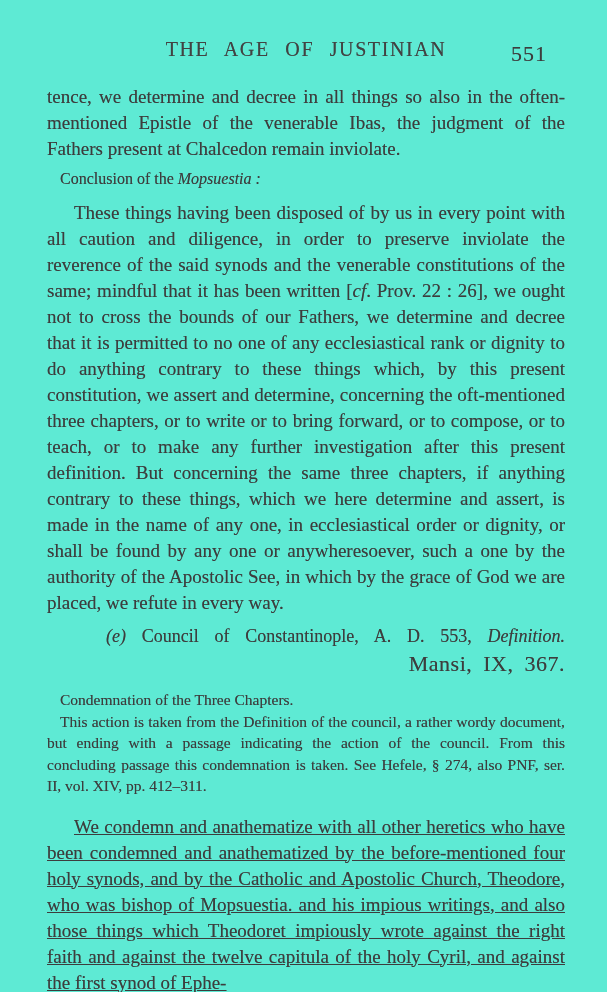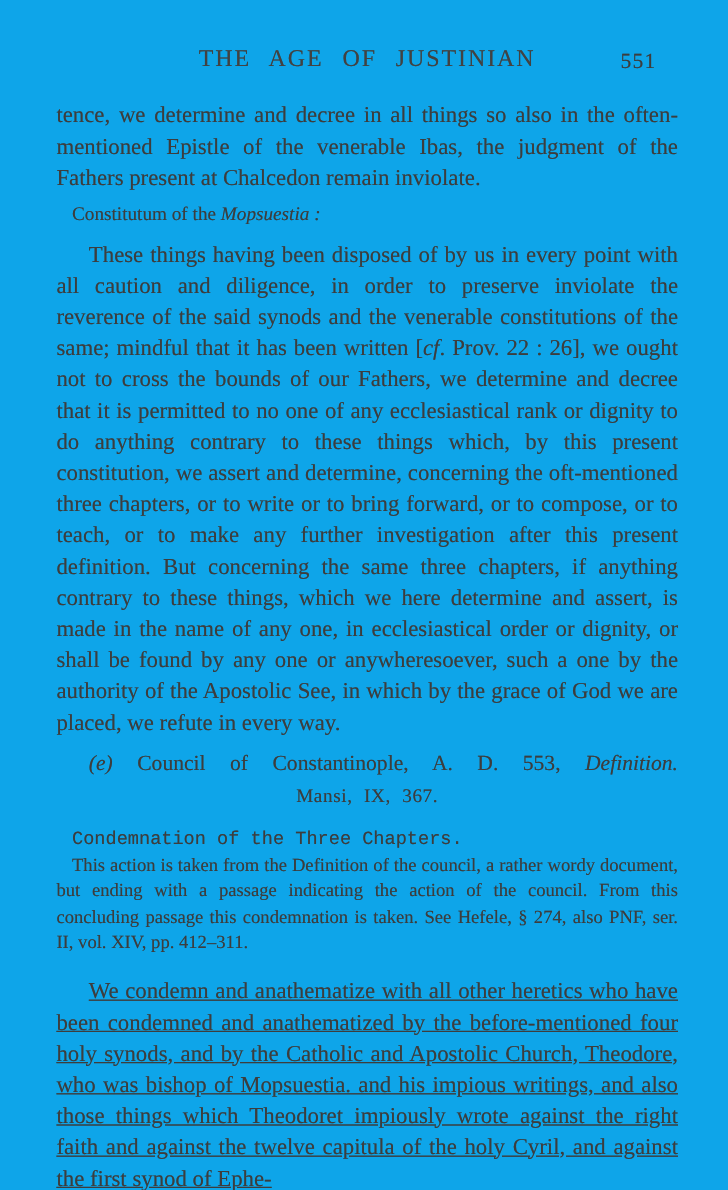--- a/index.html
+++ b/index.html
@@ -5,21 +5,21 @@
   html, body {
     margin: 0;
     padding: 0;
     background: #e9e9e6;
   }
   .page {
     position: relative;
     width: 607px;
     height: 992px;
     margin: 0 auto;
-    background: #0ea5e9;
+    background: #5eead4;
     box-sizing: border-box;
     padding: 38px 42px 0 47px;
     overflow: hidden;
     font-family: "Liberation Serif", serif;
     color: #3d3d3d;
     text-shadow: 0 0 0.5px rgba(61,61,61,0.55);
   }
   .header {
     position: relative;
     text-align: center;
@@ -29,84 +29,83 @@
   .running-title {
     font-size: 20px;
     letter-spacing: 1.6px;
     word-spacing: 9px;
     color: #424242;
   }
   .page-number {
     position: absolute;
     right: 18px;
     top: 3px;
-    font-size: 18px;
+    font-size: 22px;
     letter-spacing: 1px;
   }
   .body-text {
     font-size: 19px;
     line-height: 26px;
     text-align: justify;
     margin: 0;
   }
   .indent { text-indent: 27px; }
   .para1 { margin-bottom: 6px; }
   .subhead {
     font-size: 16px;
     line-height: 22px;
     text-indent: 13px;
     margin: 0 0 10px 0;
     text-align: left;
   }
   .para2 { margin-bottom: 7px; }
   .italic { font-style: italic; }
-  .entry { margin-bottom: 12px; }
+  .entry { margin-bottom: 12px; margin-left: 32px; }
   .entry-line1 {
     font-size: 18px;
     line-height: 27px;
     text-indent: 27px;
     text-align: justify;
     text-align-last: justify;
   }
   .entry-line2 {
-    font-size: 16px;
+    font-size: 22px;
     line-height: 27px;
     word-spacing: 5px;
     letter-spacing: 0.5px;
-    text-align: center;
+    text-align: right;
   }
   .note {
     font-size: 15.5px;
     line-height: 21.5px;
     margin-bottom: 17px;
   }
   .note-heading {
     text-indent: 13px;
     text-align: left;
-    font-family: Liberation Mono, monospace;
   }
   .note-body {
     text-indent: 13px;
     text-align: justify;
   }
   .para4 { margin-bottom: 0; text-decoration: underline; }
 </style>
 </head>
 <body>
 
 <div class="page">
 
   <div class="header">
     <span class="running-title">THE AGE OF JUSTINIAN</span>
     <span class="page-number">551</span>
   </div>
 
   <p class="body-text para1">tence, we determine and decree in all things so also in the often-mentioned Epistle of the venerable Ibas, the judgment of the Fathers present at Chalcedon remain inviolate.</p>
 
-  <p class="subhead"><span>Constitutum of the </span><span class="italic">Mopsuestia :</span></p>
+  <p class="subhead"><span>Conclusion of the </span><span class="italic">Mopsuestia :</span></p>
 
   <p class="body-text indent para2"><span>These things having been disposed of by us in every point with all caution and diligence, in order to preserve inviolate the reverence of the said synods and the venerable constitutions of the same; mindful that it has been written [</span><span class="italic">cf</span><span>. Prov. 22 : 26], we ought not to cross the bounds of our Fathers, we determine and decree that it is permitted to no one of any ecclesiastical rank or dignity to do anything contrary to these things which, by this present constitution, we assert and determine, concerning the oft-mentioned three chapters, or to write or to bring forward, or to compose, or to teach, or to make any further investigation after this present definition. But concerning the same three chapters, if anything contrary to these things, which we here determine and assert, is made in the name of any one, in ecclesiastical order or dignity, or shall be found by any one or anywheresoever, such a one by the authority of the Apostolic See, in which by the grace of God we are placed, we refute in every way.</span></p>
 
   <div class="entry">
     <div class="entry-line1"><span class="italic">(e)</span><span> Council of Constantinople, A. D. 553, </span><span class="italic">Definition.</span></div>
     <div class="entry-line2">Mansi, IX, 367.</div>
   </div>
 
   <div class="note">
     <div class="note-heading">Condemnation of the Three Chapters.</div>

